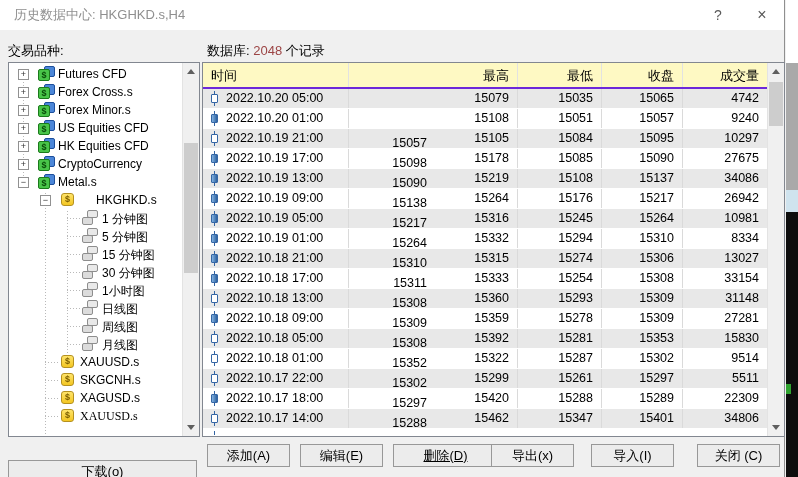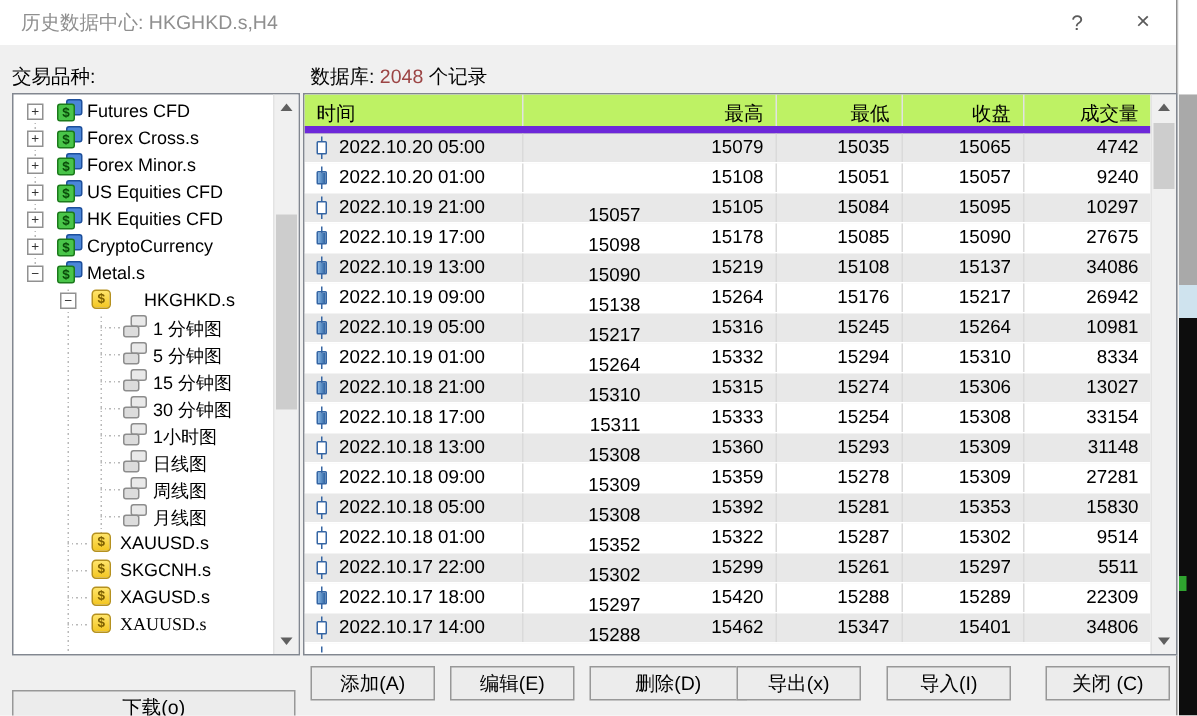--- a/index.html
+++ b/index.html
@@ -43,21 +43,21 @@
   .ic-group .front { position:absolute; left:0; bottom:0; width:12px; height:12px; background:#49c549; border:1px solid #1b7a1b; border-radius:2px;
     color:#0a4d0a; font-size:9px; font-weight:bold; line-height:10px; text-align:center; }
   .ic-symbol .front { position:absolute; left:1px; top:1px; width:13px; height:13px; background:linear-gradient(#ffe46a,#f3c622); border:1px solid #b5911f; border-radius:3px;
     color:#7c5e00; font-size:9px; font-weight:bold; line-height:11px; text-align:center; }
   .ic-tf .back  { position:absolute; right:1px; top:0; width:11px; height:8px; background:#e9e9e9; border:1px solid #8d8d8d; border-radius:2px; }
   .ic-tf .front { position:absolute; left:0; bottom:0; width:11px; height:8px; background:#dcdcdc; border:1px solid #8d8d8d; border-radius:2px; }
   .ic-tf.sel .back  { background:#e8d53c; border-color:#9f8d14; }
   .ic-tf.sel .front { background:#49c549; border-color:#1b7a1b; }
 
   
-  .tbl-header { position:absolute; left:0; top:0; right:17px; height:26px; display:flex; background:#bef264; border-bottom:5px solid #6d28d9; }
+  .tbl-header { position:absolute; left:0; top:0; right:17px; height:26px; display:flex; background:#fef9c3; border-bottom:2px solid #6d28d9; }
   .hcell { font-size:13px; line-height:25px; border-right:1px solid #e2e2e2; }
   .tbl-rows { position:absolute; left:0; top:26px; right:17px; bottom:0; overflow:hidden; }
   .trow { height:20px; display:flex; border-bottom:1px solid #ffffff; background:#fff; }
   .trow.odd { background:#e8e8e8; }
   .cell { font-size:12.5px; line-height:19px; border-right:1px solid #dadada; }
   .c0 { width:146px; padding-left:7px; display:flex; align-items:center; gap:7px; }
   .c1 { width:87px;margin-top:45px; } .c2 { width:82px; } .c3 { width:84px; } .c4 { width:81px; } .c5 { width:84px; border-right:none; }
   .num { text-align:right; padding-right:8px; }
   .h0 { width:146px; padding-left:8px; }
 
@@ -76,21 +76,21 @@
   .tri-down { width:0; height:0; border-left:4px solid transparent; border-right:4px solid transparent; border-top:5px solid #5f5f5f; margin:6px auto; }
   .sb-thumb { position:absolute; left:1px; width:14px; background:#cdcdcd; }
   .tbl-thumb { top:19px; height:44px; }
   .tree-thumb { top:80px; height:130px; }
 
   
   .btn { position:absolute; top:444px; height:23px; background:#ececec; border:1px solid #989898; font-size:13px; text-align:center; line-height:20px; cursor:default; white-space:nowrap; }
   .btn-download { left:8px;  width:189px;margin-top:16px; }
   .btn-add    { left:207px; width:83px; }
   .btn-edit   { left:300px; width:83px; }
-  .btn-delete { left:393px; width:105px; }
+  .btn-delete { left:393px; width:105px;text-decoration:underline; }
   .btn-export { left:491px; width:83px; }
   .btn-import { left:591px; width:83px; }
   .btn-close  { left:697px; width:83px; }
 
   
   .bg-strip { position:absolute; left:786px; top:0; width:12px; height:477px; }
   .bg-strip .s1 { height:63px; background:#ffffff; }
   .bg-strip .s2 { height:127px; background:#a9a9a9; }
   .bg-strip .s3 { height:22px; background:#cfe3ee; }
   .bg-strip .s4 { height:265px; background:#0d0d0d; position:relative; }

